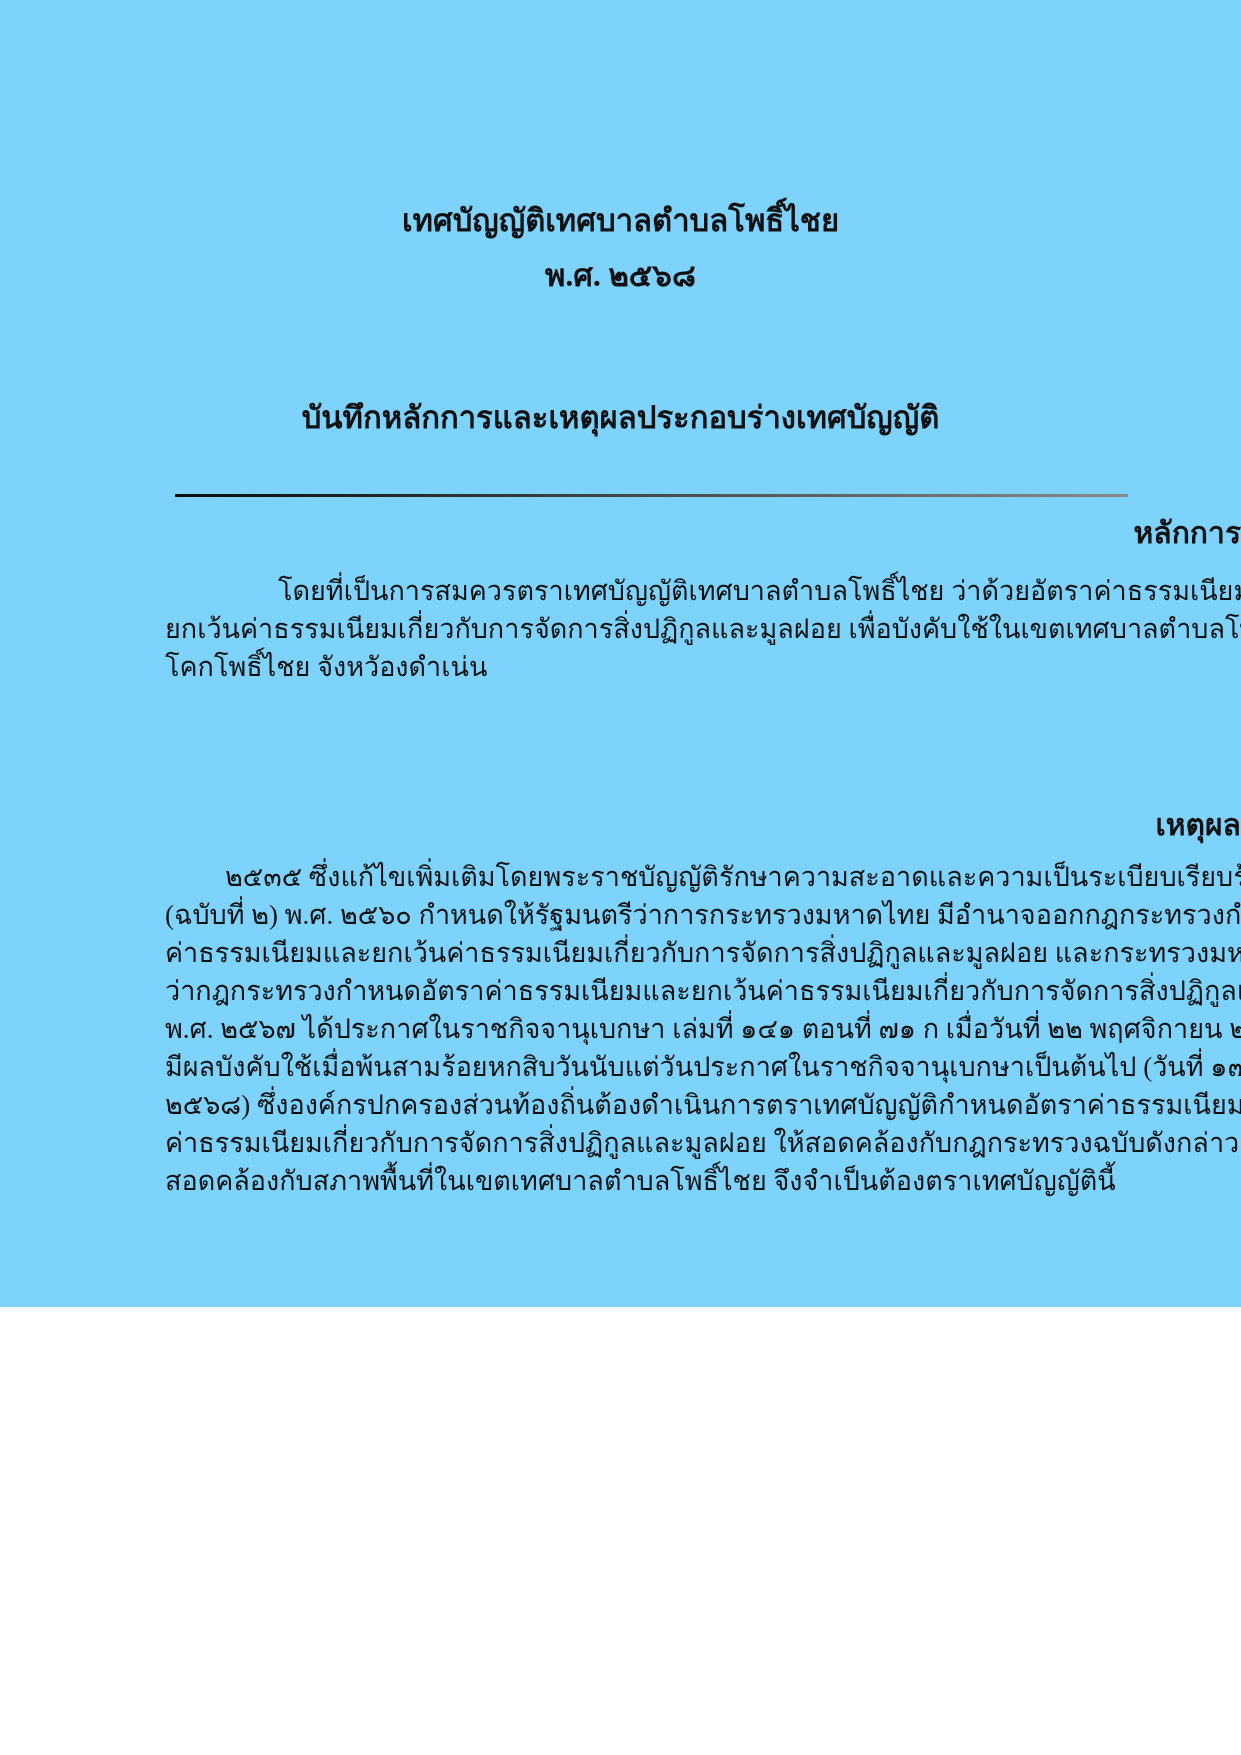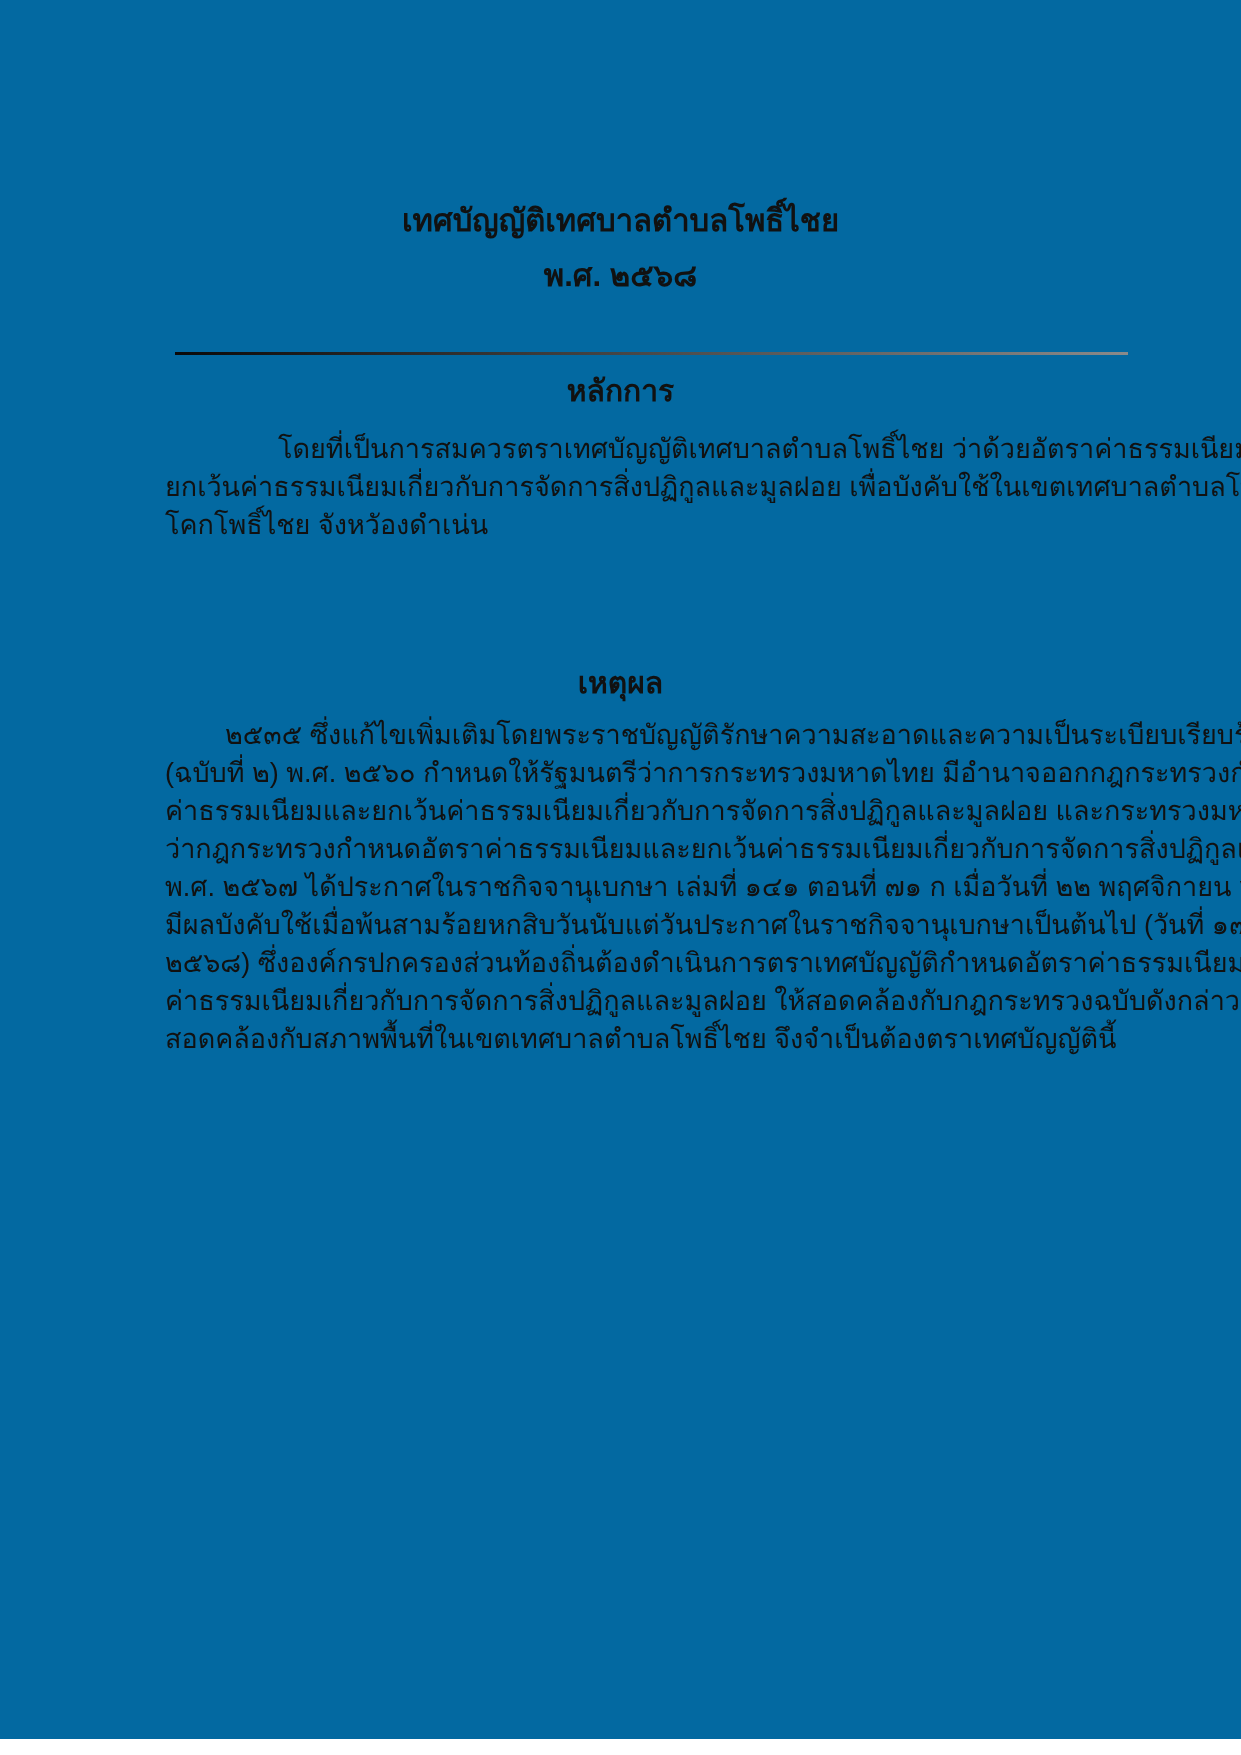--- a/index.html
+++ b/index.html
@@ -3,24 +3,24 @@
 <meta charset="utf-8">
 <style>
   html, body {
     margin: 0;
     padding: 0;
     background: #ffffff;
   }
   .page {
     position: relative;
     width: 1241px;
-    height: 1739px;
-    background: #0369a1;
+    height: 1307px;
+    background: #7dd3fc;
     color: #111111;
-    font-family: Liberation Sans, sans-serif;
+    font-family: Liberation Serif, serif;
     overflow: hidden;
   }
   .title-block {
     padding-top: 200px;
     text-align: center;
   }
   .title {
     font-size: 31px;
     font-weight: bold;
     line-height: 42px;
@@ -38,21 +38,21 @@
   }
   .rule {
     margin-top: 55px;
     margin-left: 175px;
     width: 953px;
     height: 3px;
     background: linear-gradient(to right, #0a0a0a, #8a8a8a);
   }
   .sec-heading {
     margin: 15px 0 0 0;
-    text-align: center;
+    text-align: right;
     font-size: 30px;
     font-weight: bold;
     line-height: 42px;
   }
   .sec-reason .sec-heading {
     margin-top: 118px;
   }
   .sec-body {
     margin-top: 18px;
     margin-left: 165px;
@@ -76,20 +76,21 @@
 </head>
 <body>
 
 <div class="page">
 
   <div class="title-block">
     <div class="title">เทศบัญญัติเทศบาลตำบลโพธิ์ไชย</div>
     <div class="title">พ.ศ. ๒๕๖๘</div>
   </div>
 
+  <div class="memo-heading">บันทึกหลักการและเหตุผลประกอบร่างเทศบัญญัติ</div>
 
   <div class="rule"></div>
 
   <section class="sec sec-principle">
     <h2 class="sec-heading">หลักการ</h2>
     <div class="sec-body">
         <div class="body-line">โดยที่เป็นการสมควรตราเทศบัญญัติเทศบาลตำบลโพธิ์ไชย ว่าด้วยอัตราค่าธรรมเนียมและ</div>
         <div class="body-line">ยกเว้นค่าธรรมเนียมเกี่ยวกับการจัดการสิ่งปฏิกูลและมูลฝอย เพื่อบังคับใช้ในเขตเทศบาลตำบลโพธิ์ไชย อำเภอ</div>
         <div class="body-line">โคกโพธิ์ไชย จังหวัองดำเน่น</div>
       </div>

